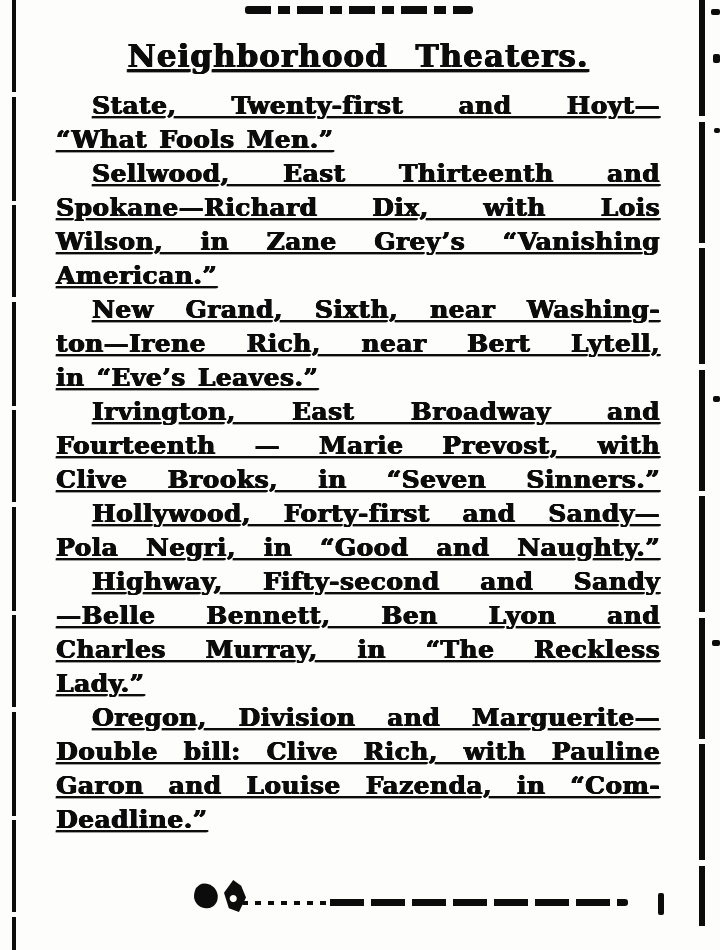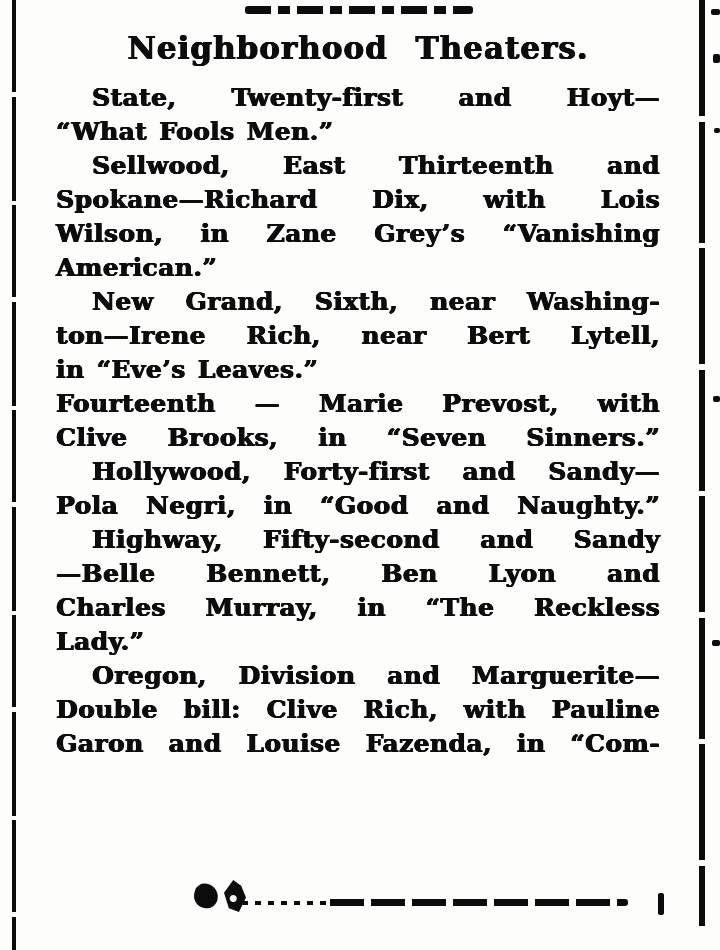--- a/index.html
+++ b/index.html
@@ -33,21 +33,21 @@
   .bottom-rule {
     position:absolute; left:242px; top:899px; width:386px; height:7px;
     background:
       repeating-linear-gradient(90deg,
         var(--ink,#0c0c0c) 0 6px, transparent 6px 13px) 0 2px / 88px 4px no-repeat,
       repeating-linear-gradient(90deg,
         var(--ink,#0c0c0c) 0 34px, transparent 34px 41px) 88px 0 / 298px 7px no-repeat;
     border-radius:3px;
   }
   
-  .content { position:absolute; left:56px; top:8px; width:604px; }
+  .content { position:absolute; left:56px; top:16px; width:604px;text-decoration:underline; }
   .title {
     margin-top:22px; text-align:center;
     font-size:31px; font-weight:700;
     word-spacing:16px; letter-spacing:1px;
     text-shadow:0.7px 0 0 currentColor, -0.4px 0.4px 0 currentColor, 0 0 0.6px rgba(0,0,0,.9);
   }
   .listings { margin-top:15px; font-size:25px; font-weight:700; line-height:34px; }
   .ln {
     text-align:justify; text-align-last:justify;
     word-spacing:3px; letter-spacing:0.4px;
@@ -88,31 +88,33 @@
     <div class="listings">
         <div class="ln indent">State, Twenty-first and Hoyt—</div>
         <div class="ln last">“What Fools Men.”</div>
         <div class="ln indent">Sellwood, East Thirteenth and</div>
         <div class="ln">Spokane—Richard Dix, with Lois</div>
         <div class="ln">Wilson, in Zane Grey’s “Vanishing</div>
         <div class="ln last">American.”</div>
         <div class="ln indent">New Grand, Sixth, near Washing-</div>
         <div class="ln">ton—Irene Rich, near Bert Lytell,</div>
         <div class="ln last">in “Eve’s Leaves.”</div>
+        <div class="ln indent">Irvington, East Broadway and</div>
         <div class="ln">Fourteenth — Marie Prevost, with</div>
         <div class="ln">Clive Brooks, in “Seven Sinners.”</div>
         <div class="ln indent">Hollywood, Forty-first and Sandy—</div>
         <div class="ln">Pola Negri, in “Good and Naughty.”</div>
         <div class="ln indent">Highway, Fifty-second and Sandy</div>
         <div class="ln">—Belle Bennett, Ben Lyon and</div>
         <div class="ln">Charles Murray, in “The Reckless</div>
         <div class="ln last">Lady.”</div>
         <div class="ln indent">Oregon, Division and Marguerite—</div>
         <div class="ln">Double bill: Clive Rich, with Pauline</div>
         <div class="ln">Garon and Louise Fazenda, in “Com-</div>
+        <div class="ln last">Deadline.”</div>
       </div>
   </div>
 
   <div class="bottom-rule"></div>
   <div class="smudge-a"></div>
   <div class="smudge-b"></div>
 
   <div class="art art1"></div>
   <div class="art art2"></div>
   <div class="art art3"></div>

